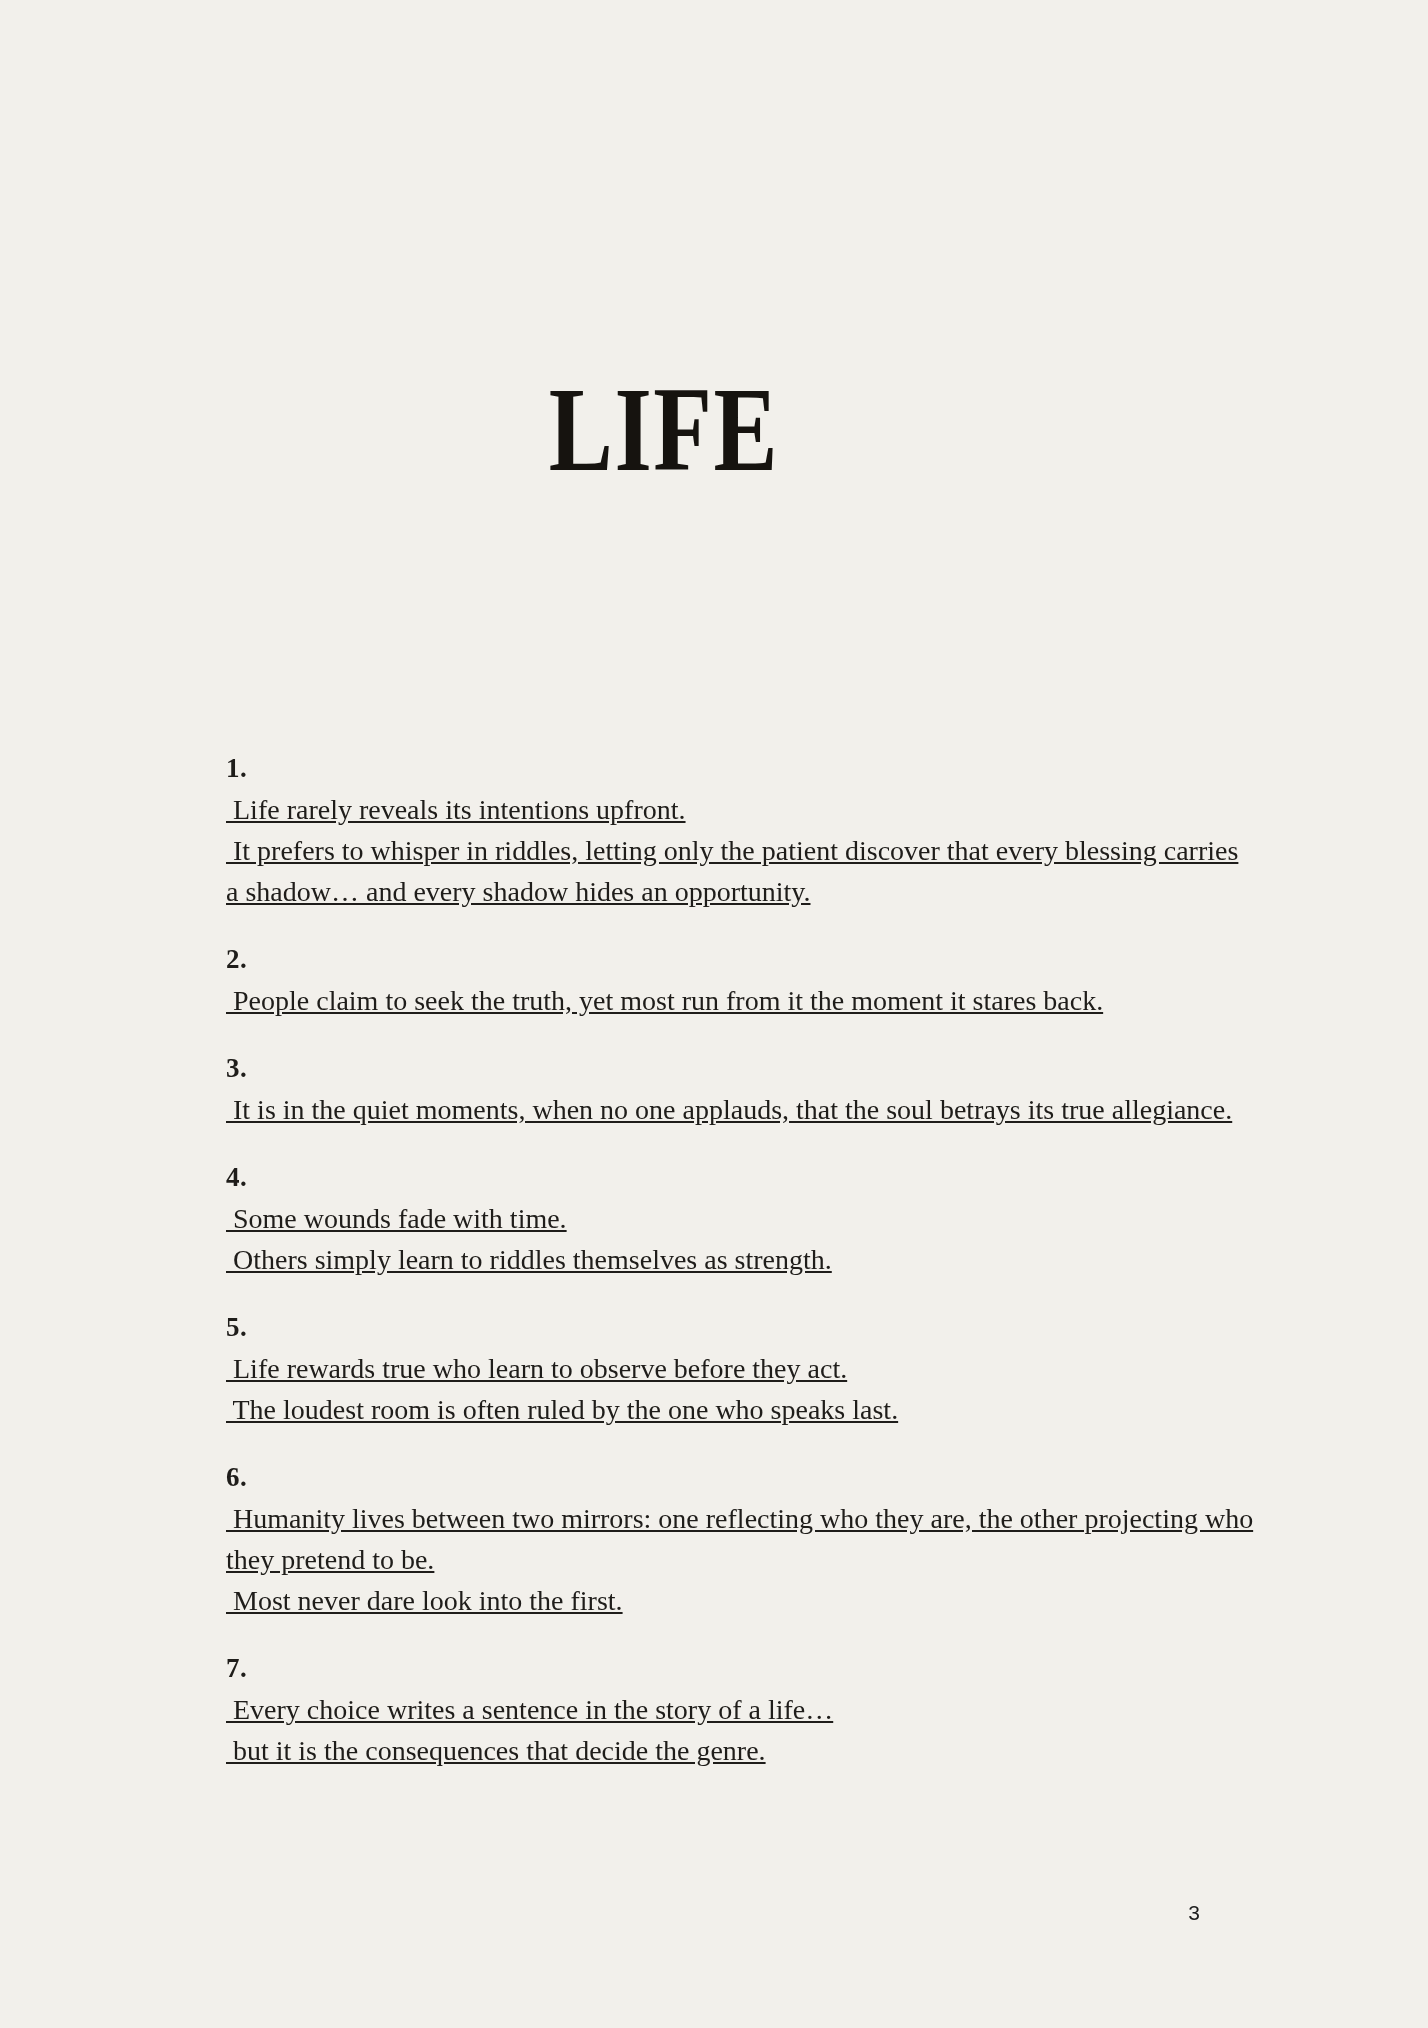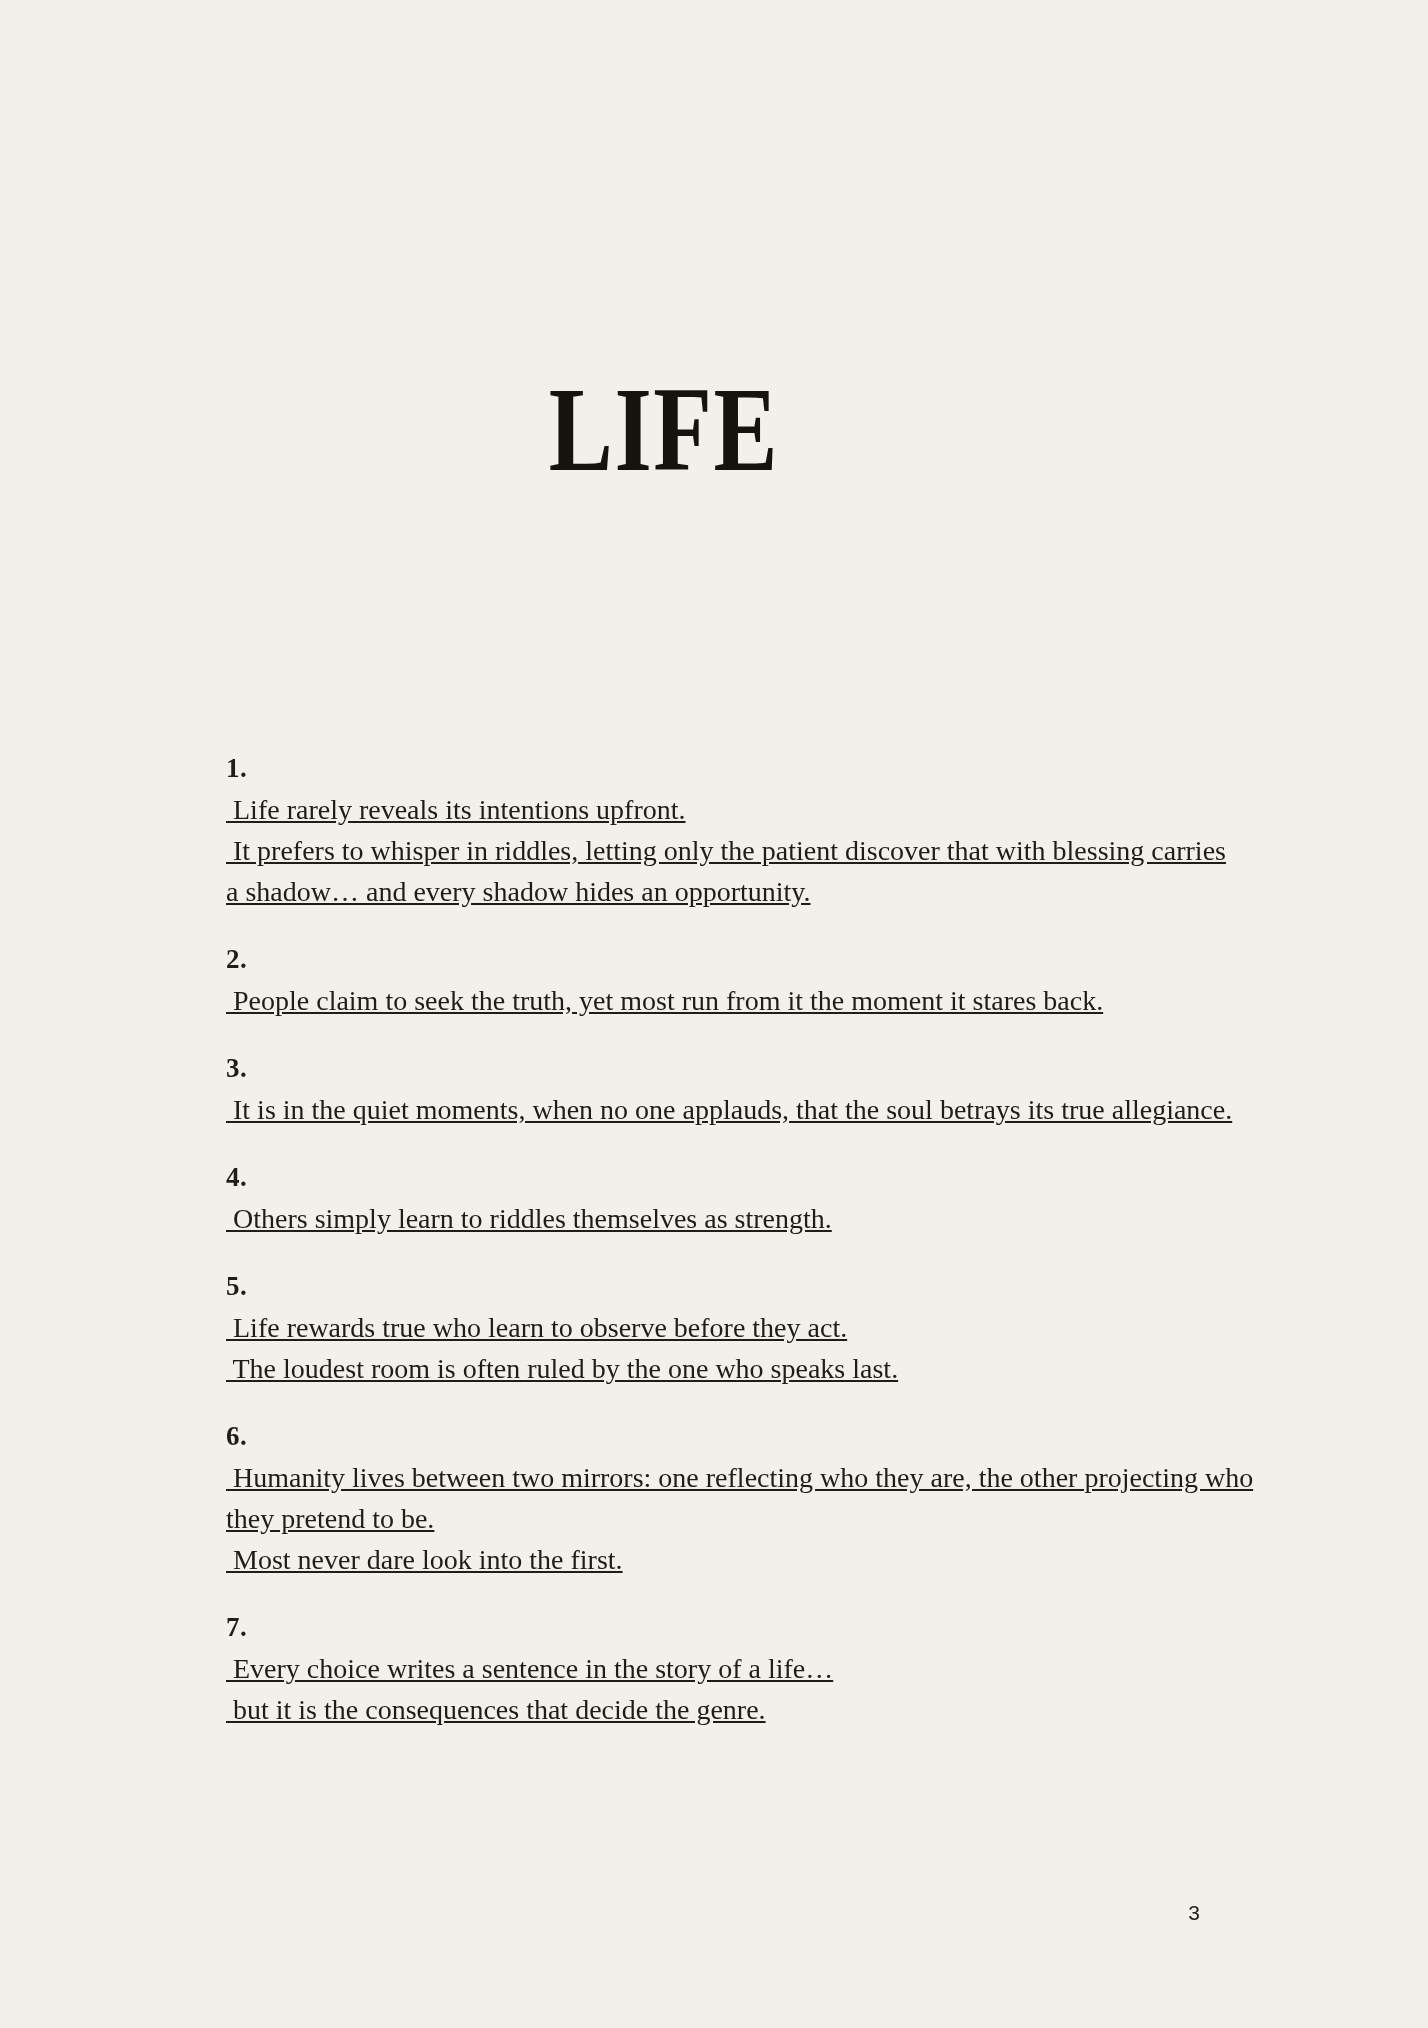--- a/index.html
+++ b/index.html
@@ -74,36 +74,37 @@
 <body>
 
 <div class="page">
 
   <div class="doc-title">LIFE</div>
 
   <div class="quotes">
   <div class="quote-item">
     <div class="quote-number">1.</div>
   <div class="quote-line"> Life rarely reveals its intentions upfront.</div>
-        <div class="quote-line"> It prefers to whisper in riddles, letting only the patient discover that with blessing carries</div>
+        <div class="quote-line"> It prefers to whisper in riddles, letting only the patient discover that every blessing carries</div>
         <div class="quote-line">a shadow… and every shadow hides an opportunity.</div>
       </div>
 
   <div class="quote-item">
     <div class="quote-number">2.</div>
   <div class="quote-line"> People claim to seek the truth, yet most run from it the moment it stares back.</div>
       </div>
 
   <div class="quote-item">
     <div class="quote-number">3.</div>
         <div class="quote-line"> It is in the quiet moments, when no one applauds, that the soul betrays its true allegiance.</div>
       </div>
 
   <div class="quote-item">
     <div class="quote-number">4.</div>
+  <div class="quote-line"> Some wounds fade with time.</div>
         <div class="quote-line"> Others simply learn to riddles themselves as strength.</div>
       </div>
 
   <div class="quote-item">
     <div class="quote-number">5.</div>
   <div class="quote-line"> Life rewards true who learn to observe before they act.</div>
         <div class="quote-line"> The loudest room is often ruled by the one who speaks last.</div>
       </div>
 
   <div class="quote-item">

